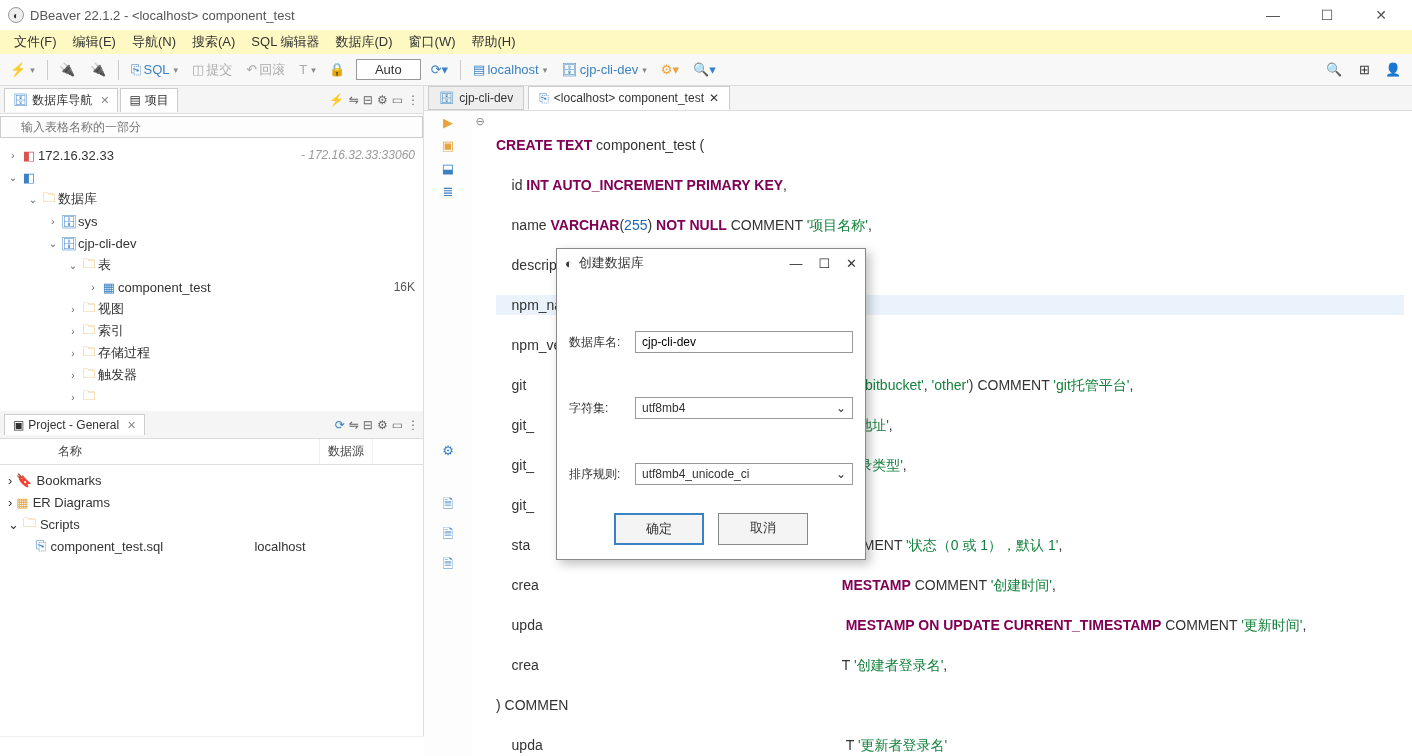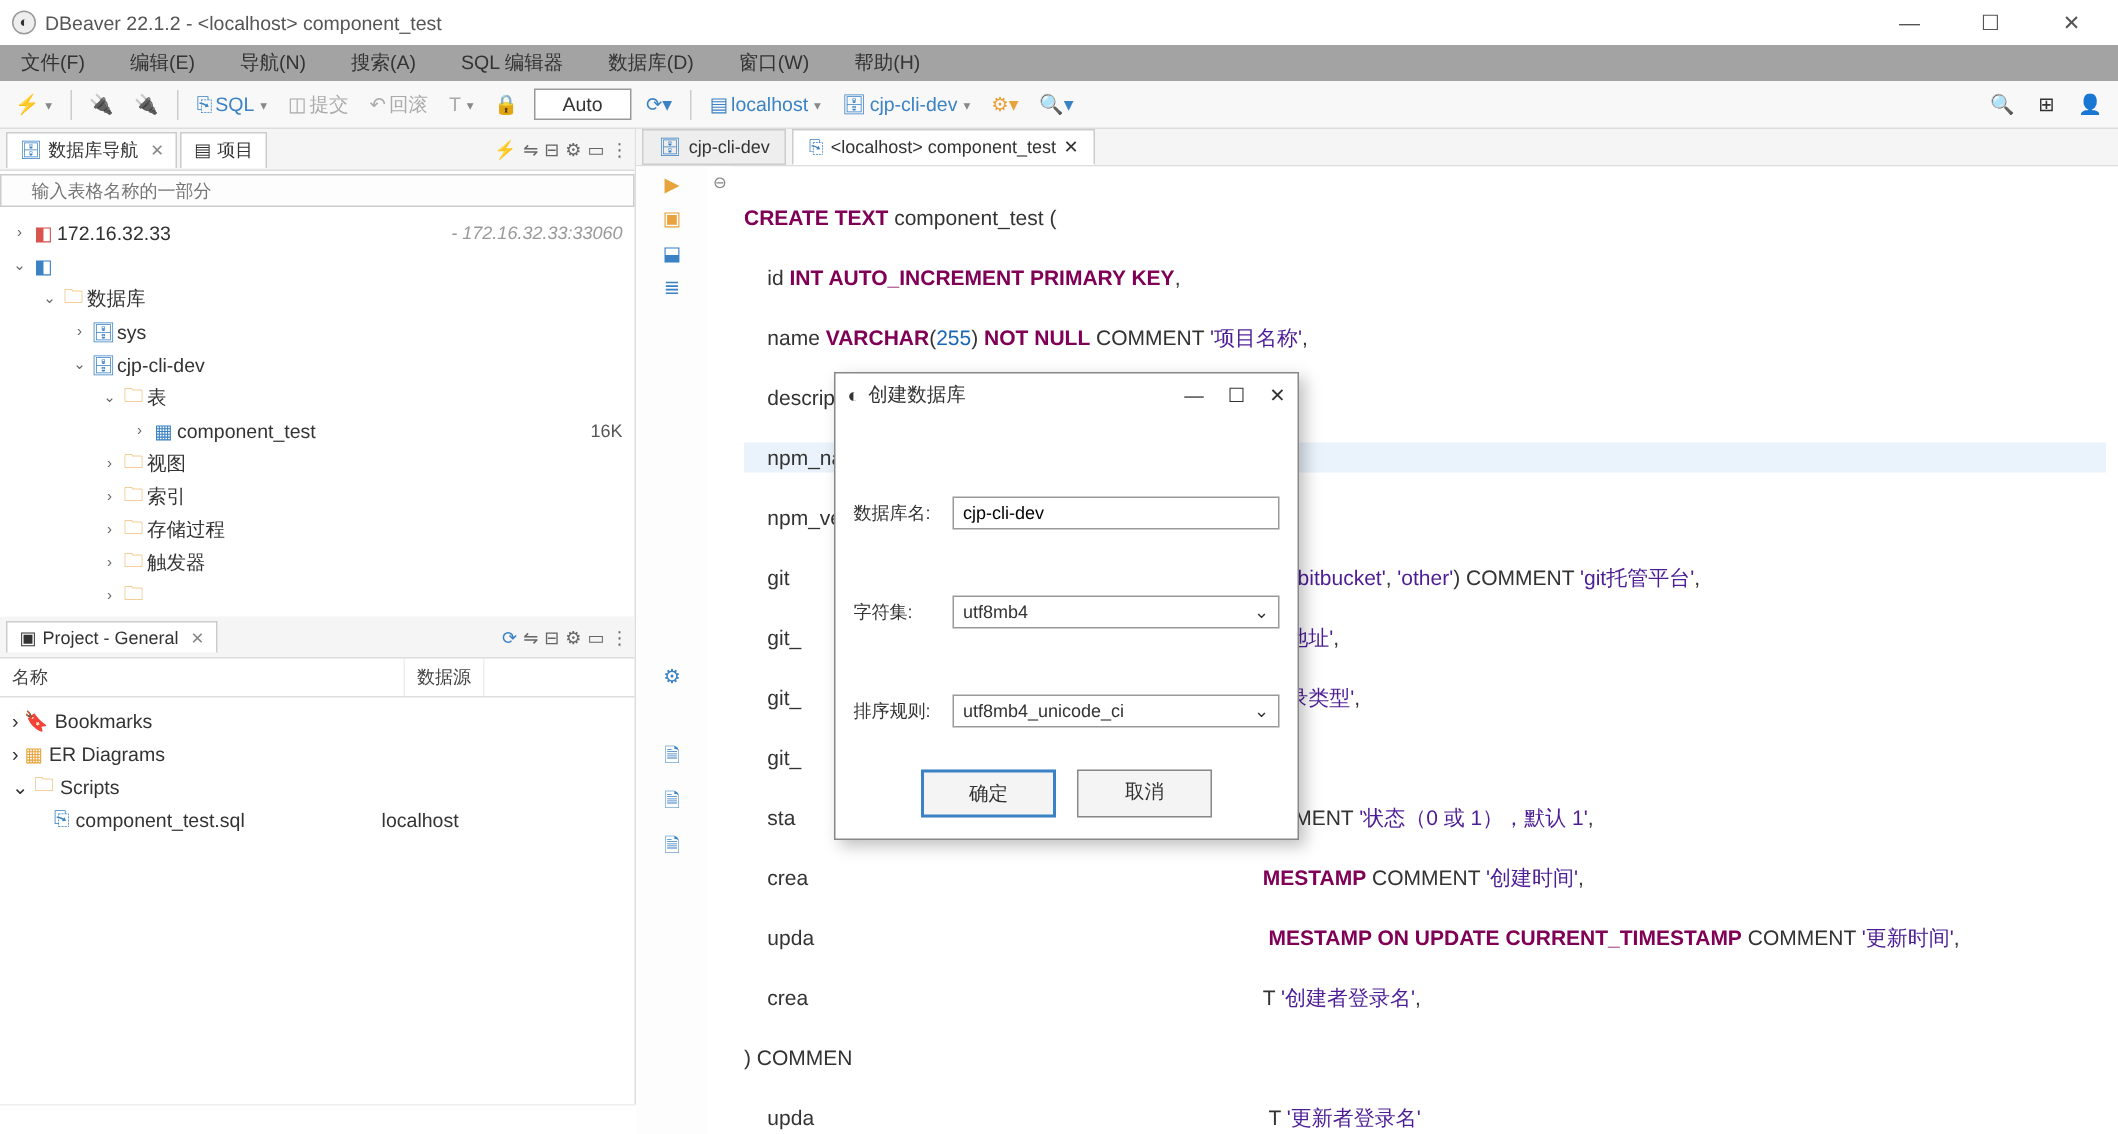--- a/index.html
+++ b/index.html
@@ -6,21 +6,21 @@
 body { width:1412px; height:756px; background:#fff; font-size:13px; color:#333; overflow:hidden; position:relative; }
 
 
 .titlebar { height:30px; display:flex; align-items:center; padding:0 8px; background:#fff; }
 .titlebar .app-icon { width:16px; height:16px; margin-right:6px; border-radius:50%; background:#eee; border:1px solid #999; display:flex; align-items:center; justify-content:center; font-size:10px; }
 .titlebar .title { font-size:13px; color:#555; }
 .win-controls { margin-left:auto; display:flex; gap:24px; padding-right:8px; }
 .win-btn { width:30px; text-align:center; color:#555; cursor:pointer; font-size:14px; }
 
 
-.menubar { height:24px; display:flex; align-items:center; padding:0 8px; gap:18px; background:#a3a3a3; }
+.menubar { height:24px; display:flex; align-items:center; padding:0 8px; gap:4px; background:#fef9c3; }
 .menubar span { padding:2px 6px; cursor:pointer; }
 
 
 .toolbar { height:32px; display:flex; align-items:center; padding:4px 6px; gap:6px; border-bottom:1px solid #ddd; background:#f8f8f8; }
 .tool-sep { width:1px; height:20px; background:#ccc; margin:0 2px; }
 .tool-btn { padding:2px 4px; cursor:pointer; display:flex; align-items:center; gap:2px; }
 .tool-btn.gray { color:#aaa; }
 .auto-box { border:1px solid #999; padding:2px 18px; background:#fff; font-size:13px; }
 .toolbar-right { margin-left:auto; display:flex; gap:8px; }
 .drop-arrow { font-size:9px; color:#888; margin-left:2px; }
@@ -59,22 +59,22 @@
 .editor-tab { padding:4px 10px; background:#eee; border:1px solid #ccc; display:flex; align-items:center; gap:5px; font-size:12px; }
 .editor-tab.active { background:#fff; border-bottom:1px solid #fff; }
 .editor-body { flex:1; display:flex; background:#fff; position:relative; }
 .gutter { width:48px; background:#fdfdfd; display:flex; flex-direction:column; align-items:center; color:#888; padding-top:4px; gap:8px; }
 .gutter span { font-size:13px; cursor:pointer; }
 .fold-col { width:16px; background:#fff; padding-top:4px; text-align:center; color:#888; font-size:11px; }
 .code-area { flex:1; font-family:Consolas,monospace; font-size:14px; line-height:20px; padding:4px 8px; white-space:pre; overflow:auto; position:relative; }
 .code-line.highlight { background:#eaf3fb; }
 .kw { color:#800055; font-weight:bold; }
 .num { color:#1a66b3; }
-.str { color:#4c1d95; }
-.col-headers { display:flex; border-bottom:1px solid #ddd; font-size:12px; color:#444; }
+.str { color:#15803d; }
+.col-headers { display:flex; border-bottom:1px solid #ddd; font-size:12px; color:#444;justify-content:center; }
 .col-headers span { padding:4px 8px; border-right:1px solid #eee; }
 .proj-tree { flex:1; padding:4px; }
 .proj-row { display:flex; align-items:center; height:22px; gap:4px; }
 
 
 .dialog-overlay { position:absolute; left:556px; top:248px; width:310px; background:#fff; border:1px solid #888; box-shadow:4px 4px 10px rgba(0,0,0,0.25); }
 .dialog-title { height:28px; display:flex; align-items:center; padding:0 8px; gap:6px; font-size:13px; }
 .dialog-title .win { margin-left:auto; display:flex; gap:16px; color:#333; }
 .dialog-body { padding:10px 12px; }
 .dlg-row { display:flex; align-items:center; margin-bottom:8px;margin-top:44px; }

